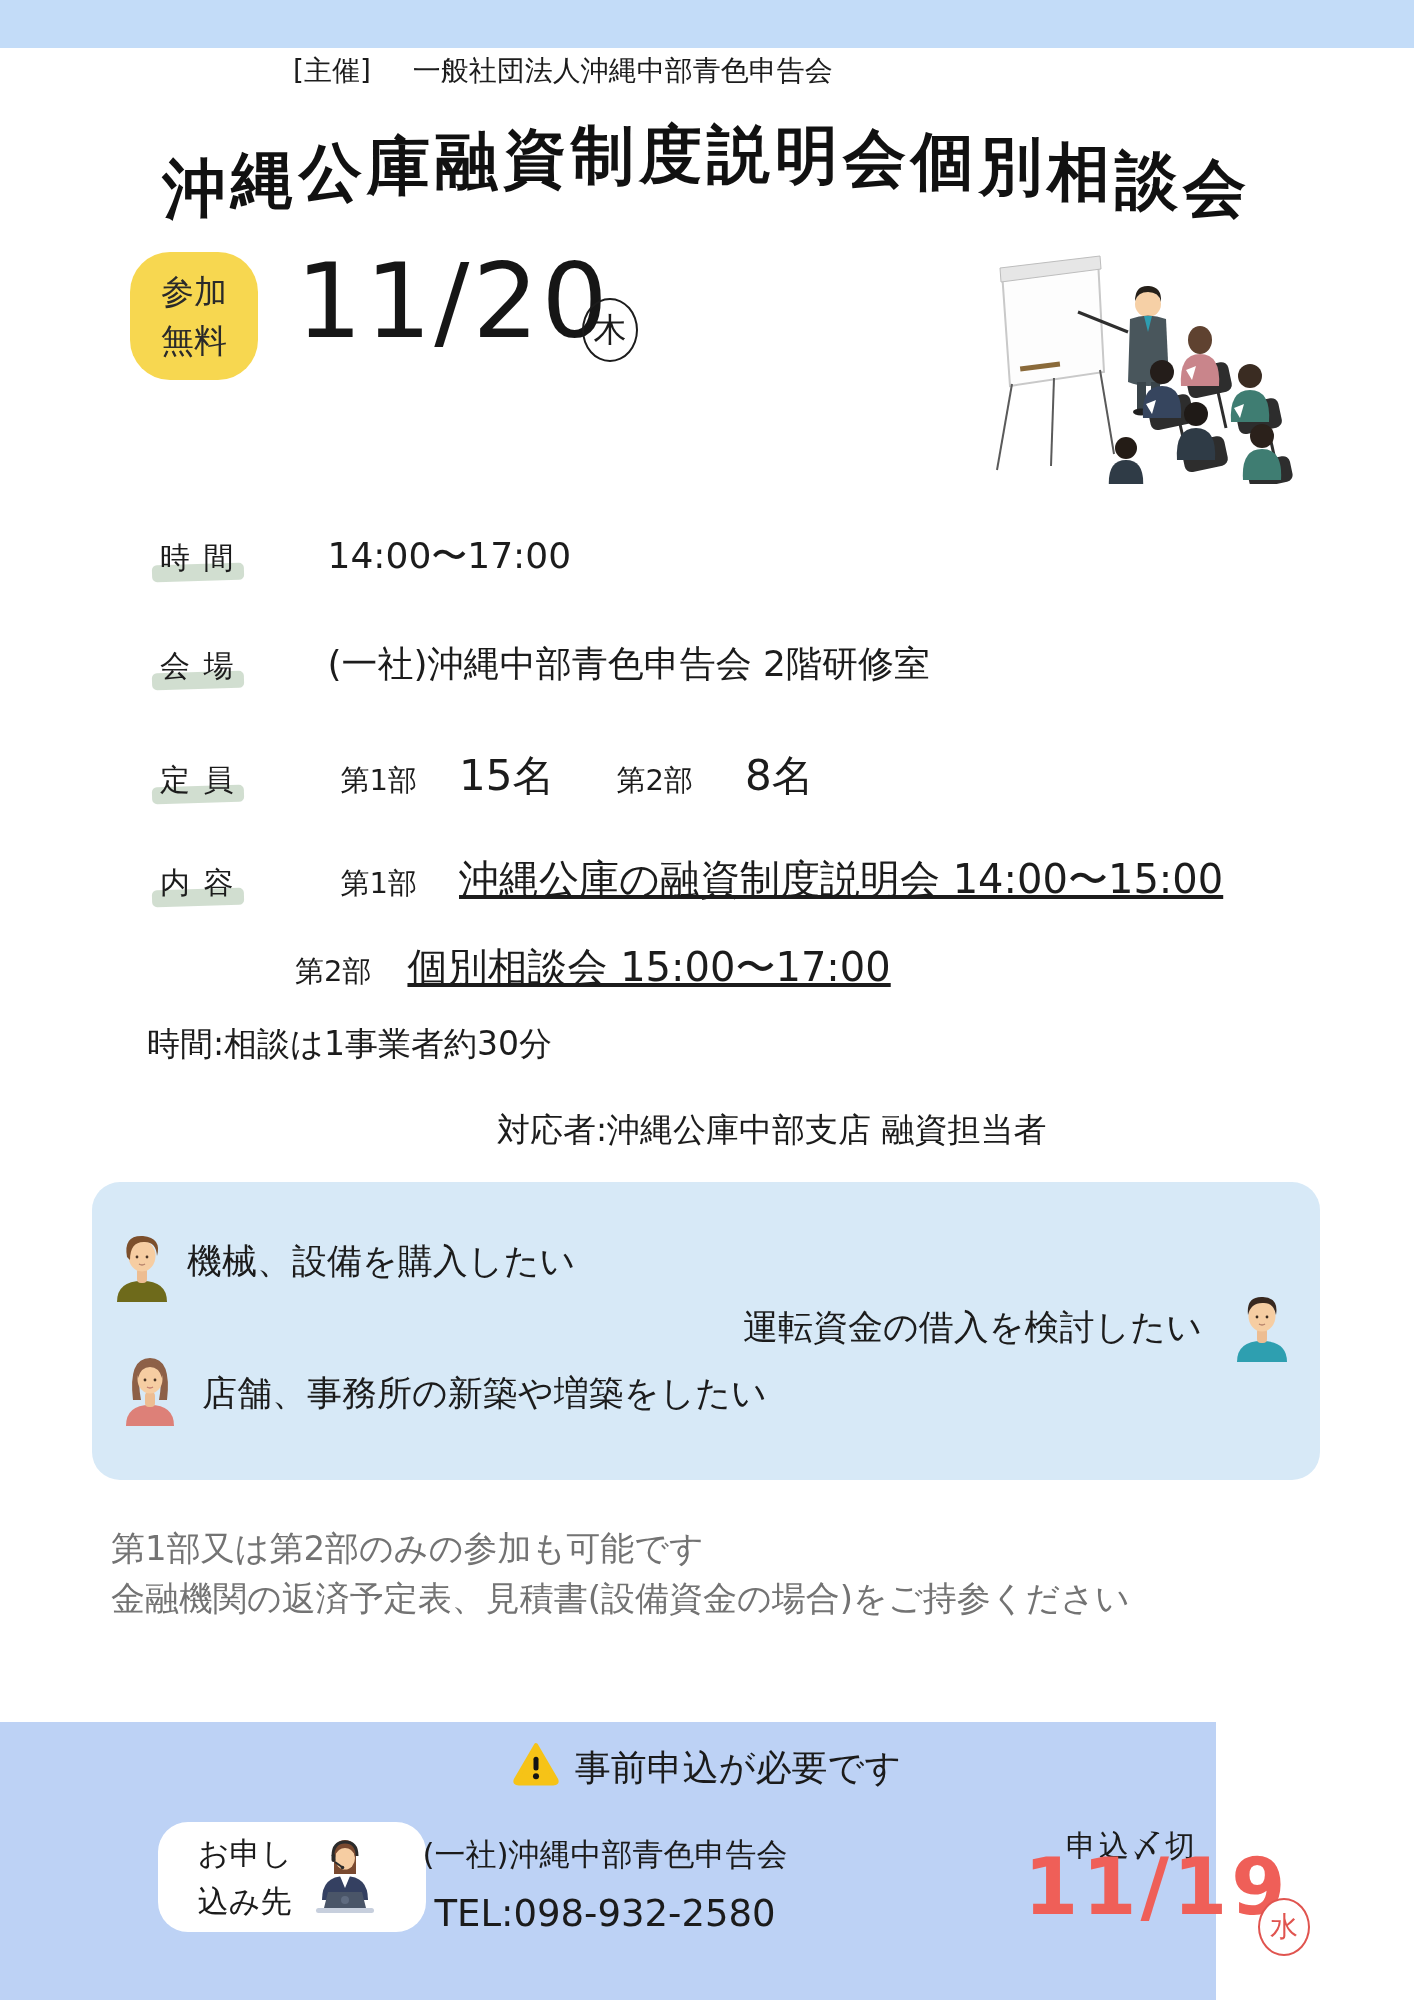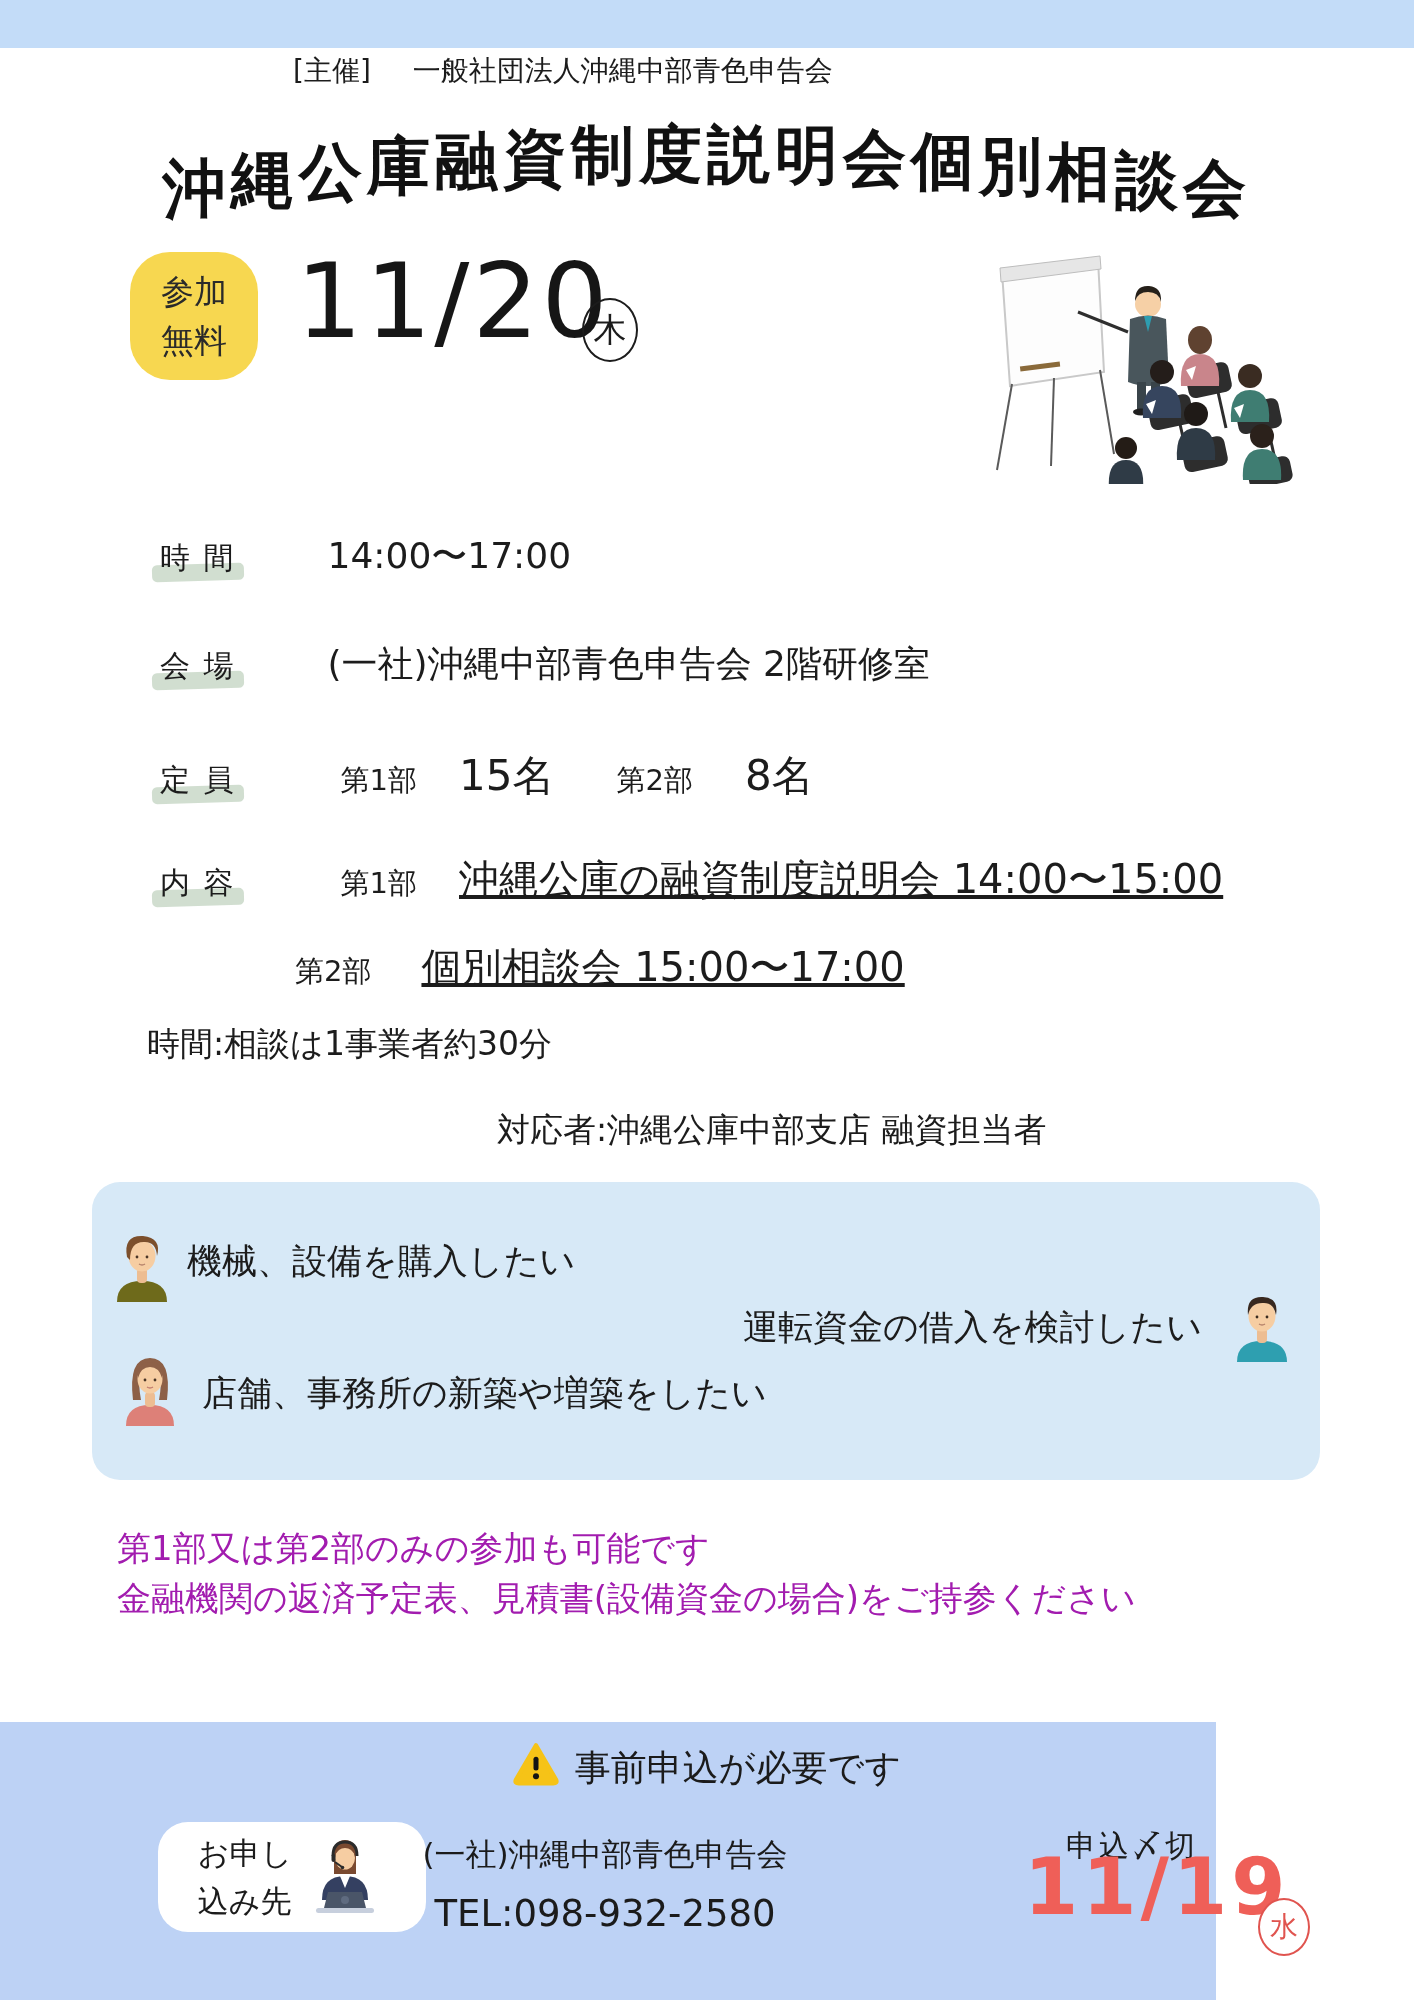--- a/index.html
+++ b/index.html
@@ -46,21 +46,21 @@
 
   .note-line { position:absolute; font-size:33px; color:#1c1c1c; }
 
   .wish-box {
     position:absolute; left:92px; top:1182px; width:1228px; height:298px;
     background:#d7e9f7; border-radius:28px;
   }
   .wish-item { position:absolute; font-size:35px; color:#1c1c1c; white-space:nowrap; }
   .wish-avatar { position:absolute; }
 
-  .notes { position:absolute; left:117px; top:1524px; font-size:34px; line-height:1.46; color:#a21caf; }
+  .notes { position:absolute; left:111px; top:1524px; font-size:34px; line-height:1.46; color:#737373; }
 
   .footer { position:absolute; left:0; top:1722px; width:1216px; height:278px; background:#bdd2f5; }
   .warning-row {
     position:absolute; left:0; top:20px; width:1414px;
     display:flex; align-items:center; justify-content:center; gap:16px;
     font-size:36px; font-weight:500; color:#1b1b1b;
   }
   .contact-box {
     position:absolute; left:158px; top:100px; width:268px; height:110px;
     background:#ffffff; border-radius:30px; display:flex; align-items:center;
@@ -182,21 +182,21 @@
   </div>
 
   <div class="row" style="top:852px;">
     <span class="row-label">内 容</span>
     <span class="sub-label" style="margin-left:105px;">第1部</span>
     <span class="val34" style="margin-left:42px;">沖縄公庫の融資制度説明会 14:00〜15:00</span>
   </div>
 
   <div class="row" style="top:940px;">
     <span class="sub-label" style="margin-left:135px;">第2部</span>
-    <span class="val34" style="margin-left:50px;">個別相談会 15:00〜17:00</span>
+    <span class="val34" style="margin-left:36px;">個別相談会 15:00〜17:00</span>
   </div>
 
   <div class="note-line" style="left:147px; top:1022px;">時間:相談は1事業者約30分</div>
   <div class="note-line" style="left:497px; top:1108px;">対応者:沖縄公庫中部支店 融資担当者</div>
 
   <div class="wish-box">
     <div class="wish-avatar" style="left:20px; top:48px;">
       <svg width="60" height="72" viewBox="0 0 60 72">
         <path d="M5,72 Q5,51 30,51 Q55,51 55,72 Z" fill="#6e6a1b"></path>
         <rect x="25" y="38" width="10" height="15" rx="4" fill="#edbd92"></rect>

